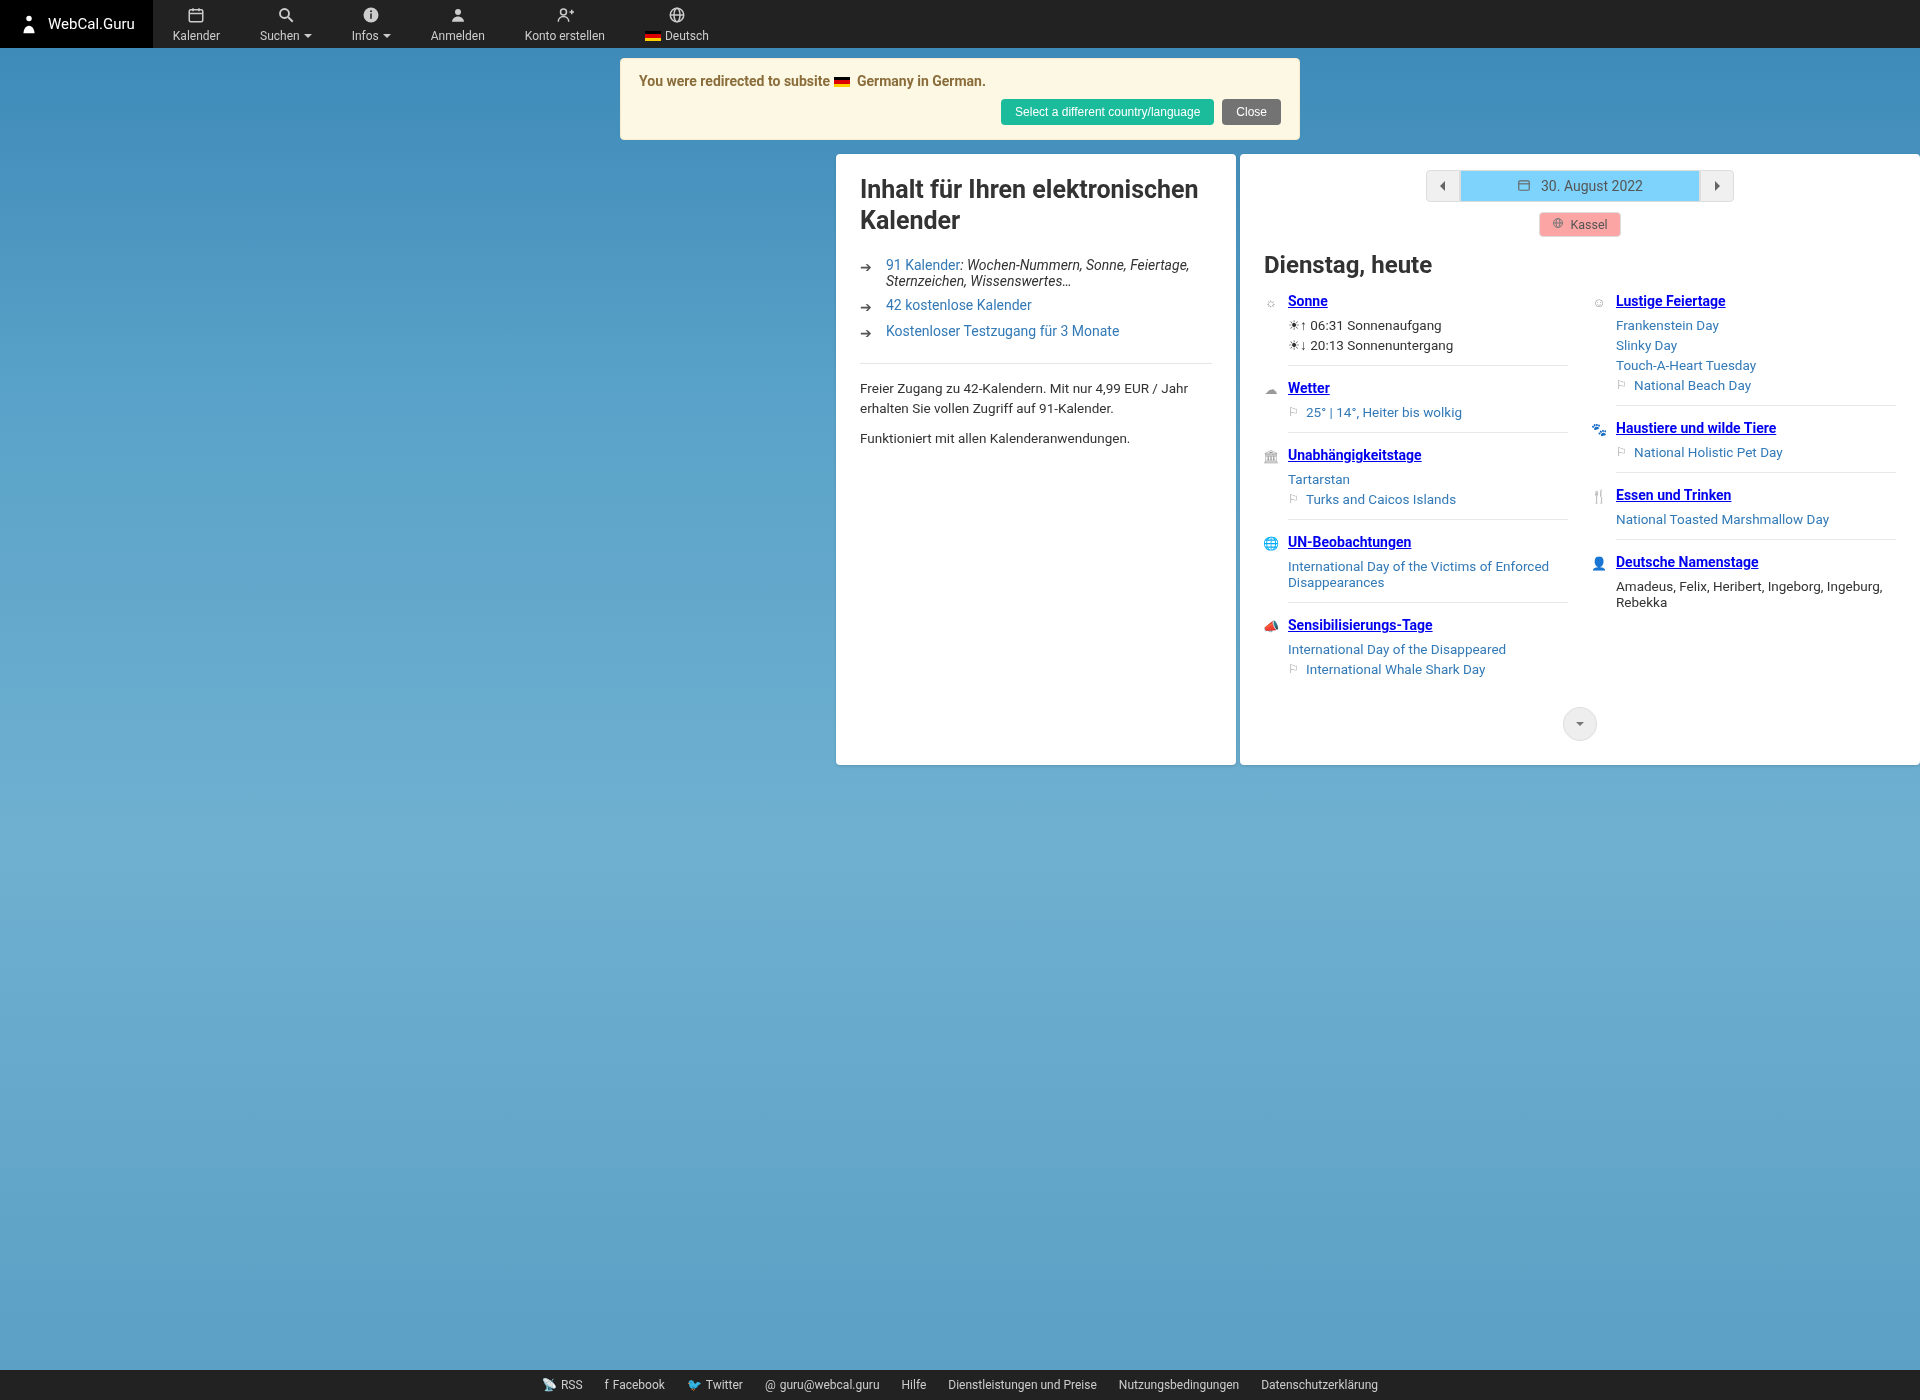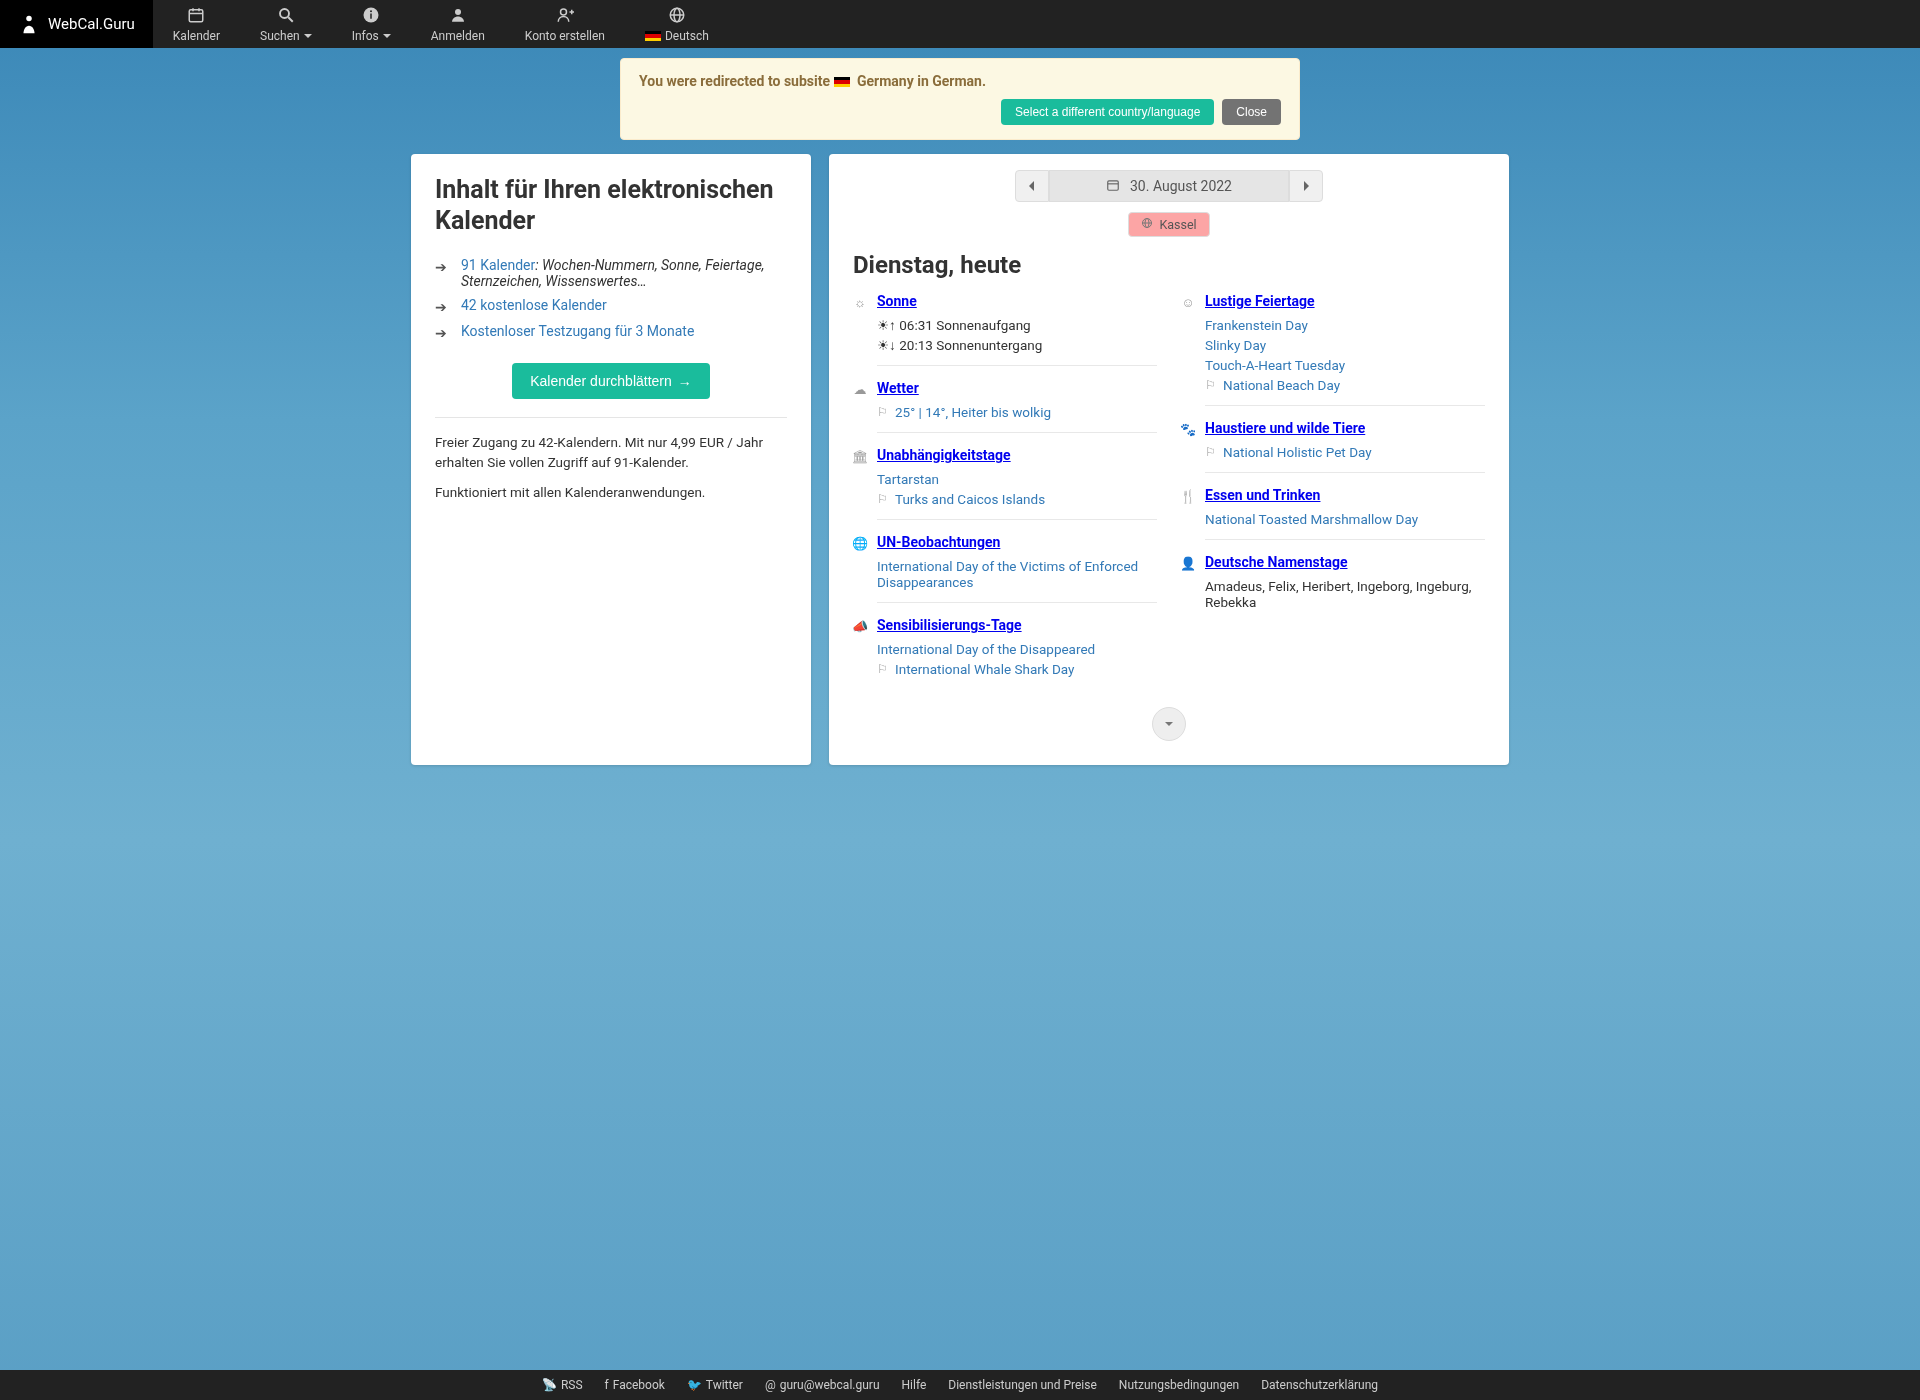--- a/index.html
+++ b/index.html
@@ -70,22 +70,22 @@
     border: none;
     cursor: pointer;
     color: #fff;
   }
   .btn-teal { background:#1abc9c; }
   .btn-blue { background:#737373; }
   .btn-big { padding:10px 18px; font-size:14px; font-weight:500;}
   
   .container {
     display:flex;
-    justify-content:center;
-    gap:18px;
+    justify-content:flex-end;
+    gap:4px;
     padding: 14px 0 40px;
   }
   .card {
     background:#fff;
     border-radius:4px;
     box-shadow: 0 1px 3px rgba(0,0,0,0.15);
   }
   .left-card { width: 400px; padding: 20px 24px 24px; }
   .right-card { width: 680px; padding: 16px 24px 24px; }
   .left-card h1 { font-size: 25px; font-weight:700; line-height:1.25; margin-bottom:16px;}
@@ -105,21 +105,21 @@
   }
   .date-nav .seg {
     background:#f0f0f0;
     border:1px solid #ddd;
     display:flex;align-items:center;justify-content:center;
     height:32px;
     color:#555;
     cursor:pointer;
   }
   .date-nav .chev { width:34px; }
-  .date-nav .main { flex:0 0 240px; background:#e5e5e5; cursor:default; gap:10px; font-size:14px;}
+  .date-nav .main { flex:0 0 240px; background:#7dd3fc; cursor:default; gap:10px; font-size:14px;}
   .date-nav .chev-l{border-radius:4px 0 0 4px;}
   .date-nav .chev-r{border-radius:0 4px 4px 0;}
   .loc-row { display:flex; justify-content:center; margin-bottom:14px;}
   .loc-pill {
     background:#fca5a5;border:1px solid #ddd;border-radius:4px;
     padding:4px 12px;font-size:12.5px;color:#555;display:flex;gap:6px;align-items:center;cursor:pointer;
   }
   .right-card h2 { font-size:24px; font-weight:700; margin:8px 0 14px;}
   .cols { display:flex; gap:24px; }
   .col { flex:1; }
@@ -245,26 +245,20 @@
       </li>
       <li>
         <span class="arrow-icon">➔</span>
         <a href="#">42 kostenlose Kalender</a>
       </li>
       <li>
         <span class="arrow-icon">➔</span>
         <a href="#">Kostenloser Testzugang für 3 Monate</a>
       </li>
     </ul>
-    <div class="center-btn">
-      <button class="btn btn-teal btn-big">
-        <span>Kalender durchblättern</span>
-        <span>→</span>
-      </button>
-    </div>
     <hr>
     <p>Freier Zugang zu 42-Kalendern. Mit nur 4,99 EUR / Jahr erhalten Sie vollen Zugriff auf 91-Kalender.</p>
     <p>Funktioniert mit allen Kalenderanwendungen.</p>
   </div>
 
   <div class="card right-card">
     <div class="date-nav">
       <div class="seg chev chev-l">
         <svg width="10" height="12" viewBox="0 0 10 12" fill="#666">
             <path d="M7 1L2 6l5 5z"></path>

